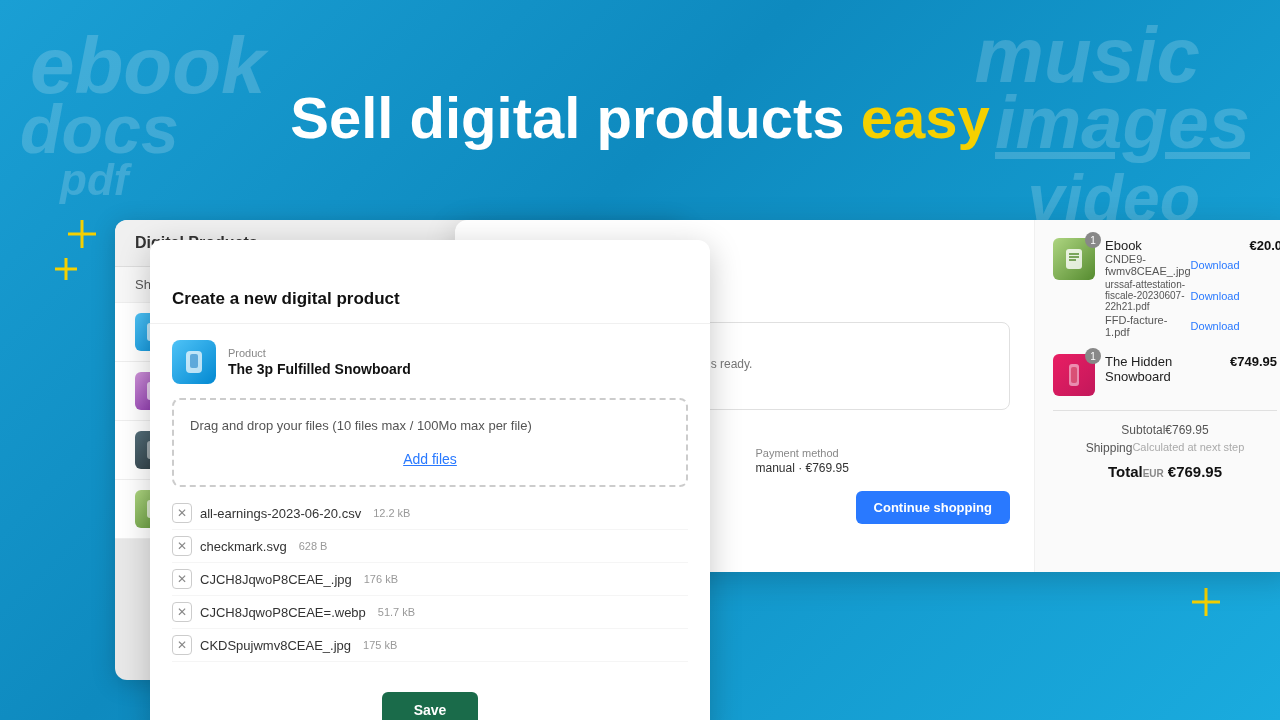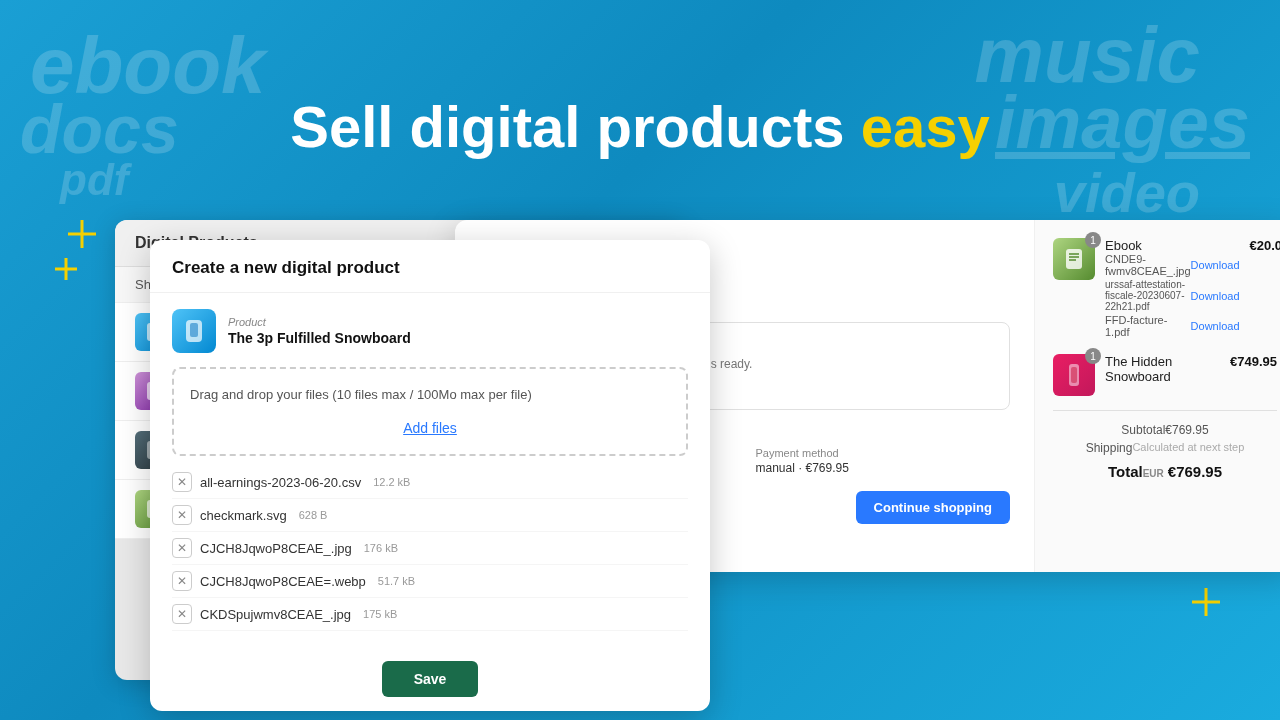--- a/index.html
+++ b/index.html
@@ -24,21 +24,21 @@
       position: absolute;
       color: rgba(255,255,255,0.18);
       font-size: 72px;
       font-weight: 800;
       font-style: italic;
       user-select: none;
     }
 
     .headline {
       position: absolute;
-      top: 93px;
+      top: 84px;
       left: 50%;
       transform: translateX(-50%);
       white-space: nowrap;
       font-size: 58px;
       font-weight: 800;
       color: #fff;
       z-index: 1;
     }
     .headline .easy {
       color: #f5d000;
@@ -130,20 +130,21 @@
       box-shadow: 0 8px 32px rgba(0,0,0,0.22);
       z-index: 10;
       overflow: hidden;
     }
     .create-modal-header {
       padding: 18px 22px 14px;
       font-size: 17px;
       font-weight: 700;
       color: #111;
       border-bottom: 1px solid #f0f0f0;
+      margin-top: 31px;
     }
     .create-modal-body {
       padding: 16px 22px;
     }
     .product-row {
       display: flex;
       align-items: center;
       gap: 12px;
       margin-bottom: 14px;
     }
@@ -153,21 +154,20 @@
       background: linear-gradient(135deg, #4fc3f7, #0288d1);
       border-radius: 8px;
       display: flex;
       align-items: center;
       justify-content: center;
     }
     .product-label {
       font-size: 11px;
       color: #888;
       margin-bottom: 2px;
-      font-style: italic;
     }
     .product-name {
       font-size: 14px;
       font-weight: 600;
       color: #111;
     }
     .dropzone {
       border: 2px dashed #ccc;
       border-radius: 8px;
       padding: 18px 16px 12px;
@@ -473,21 +473,21 @@
   </style>
 </head>
 <body>
 
 <div class="bg">
   <span class="bg-text" style="top:20px; left:30px; font-size:80px;">ebook</span>
   <span class="bg-text" style="top:90px; left:20px; font-size:68px;">docs</span>
   <span class="bg-text" style="top:155px; left:60px; font-size:44px;">pdf</span>
   <span class="bg-text" style="top:10px; right:80px; font-size:78px;">music</span>
   <span class="bg-text" style="top:80px; right:30px; font-size:74px;text-decoration:underline;">images</span>
-  <span class="bg-text" style="top:160px; right:80px; font-size:56px;">video</span>
+  <span class="bg-text" style="top:160px; right:80px; font-size:66px;">video</span>
 
   <div class="sparkle" style="left:68px; top:220px;">
     <svg width="28" height="28" viewBox="0 0 28 28">
       <line x1="0" y1="14" x2="28" y2="14" stroke="#f5d000" stroke-width="3" stroke-linecap="round"></line>
       <line x1="14" y1="0" x2="14" y2="28" stroke="#f5d000" stroke-width="3" stroke-linecap="round"></line>
     </svg>
   </div>
   <div class="sparkle" style="left:55px; top:258px;">
     <svg width="22" height="22" viewBox="0 0 22 22">
       <line x1="0" y1="11" x2="22" y2="11" stroke="#f5d000" stroke-width="3" stroke-linecap="round"></line>

